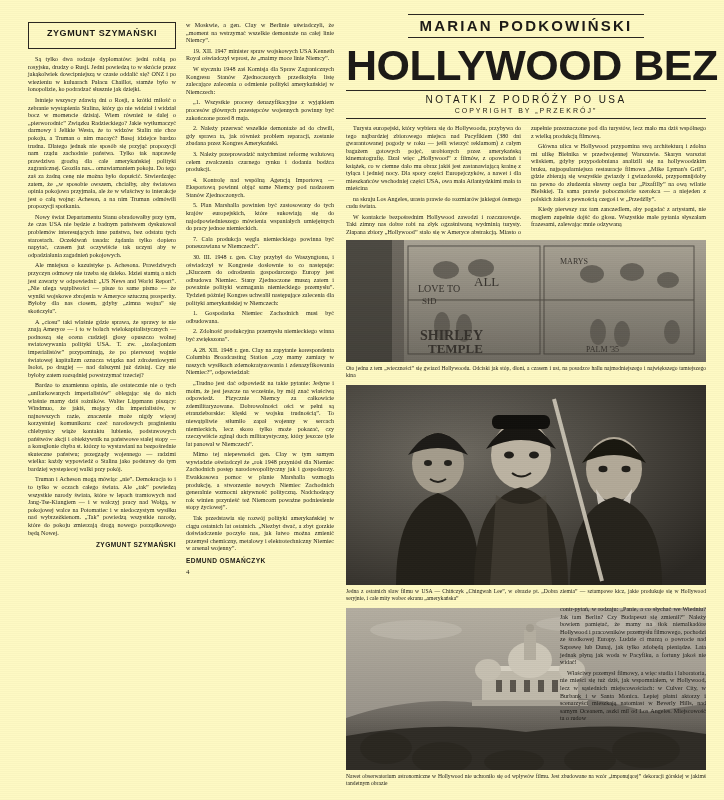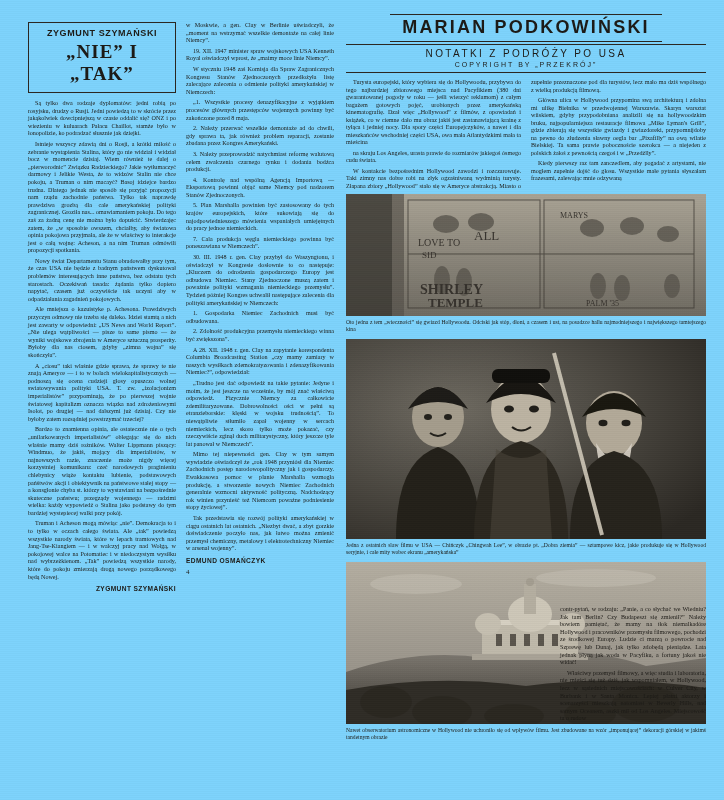--- a/index.html
+++ b/index.html
@@ -4,21 +4,21 @@
 <style>
   html, body {
     margin: 0;
     padding: 0;
     background: #8f8b80;
   }
   .page {
     position: relative;
     width: 724px;
     height: 800px;
-    background: #7dd3fc;
+    background: #fef9c3;
     overflow: hidden;
     font-family: "Liberation Serif", serif;
     color: #1c1a16;
   }
   
   .page::after {
     content: "";
     position: absolute;
     inset: 0;
     pointer-events: none;
@@ -87,21 +87,21 @@
     width: 360px;
     bottom: 14px;
   }
   .byline-wrap {
     text-align: center;
     margin-bottom: 2px;
   }
   .byline {
     display: inline-block;
     font-family: "Liberation Sans", sans-serif;
-    font-size: 18px;
+    font-size: 15px;
     font-weight: bold;
     letter-spacing: 2.2px;
     border-top: 1px solid #2a2620;
     border-bottom: 1px solid #2a2620;
     padding: 2px 12px 3px;
   }
   .masthead {
     font-family: "Liberation Sans", sans-serif;
     font-weight: bold;
     font-size: 43px;
@@ -168,21 +168,20 @@
   }
 </style>
 </head>
 <body>
 
 <div class="page">
 
   <div class="col col1">
     <div class="head-box">
       <div class="author">ZYGMUNT SZYMAŃSKI</div>
-      <div class="title">„NIE” I „TAK”</div>
     </div>
     <p class="body">Są tylko dwa rodzaje dyplomatów: jedni robią po rosyjsku, drudzy o Rusji. Jedni powiedzą to w skrócie przez jakąkolwiek dowcipniejszą w czasie oddalić się? ONZ i po wiezieniu w kuluarach Pałacu Chaillot, stamże było w łonopolizie, ko podradzać słusznie jak dziejki.</p>
     <p class="body">Istnieje wszyscy zdawią dni o Rosji, a krótki miłość o zebranie wystąpienia Stalina, który go nie widział i widział bocz w momencie dzisiaj. Wiem również te dalej o „pierworodnic” Związku Radzieckiego? Jakie wytłumaczyć darmowy i Jelikie Westa, że to widzów Stalin nie chce pokoju, a Truman o nim macayć? Basoj idziejce bardzo trudna. Dlatego jednak nie sposób się przyjąć propozycji nam rządu zachodnie państwa. Tylko tak naprawdę prawdziwa grozbą dla cale amerykańskiej polityki zagranicznej. Groziła nas... omawiamaniem pokoju. Do tego zaś za żadną cenę nie można było dopuścić. Stwierdzajęc zatem, że „w sposobie owszem, chciałby, aby światowa opinia pokojowa przyjmała, ale że w wlaściwy to interakcje jest o całą wojnę: Acheson, a na nim Truman odmówili propozycji spotkania.</p>
     <p class="body">Nowy świat Departamentu Stanu obradowałby przy tym, że czas USA nie będzie z badnym państwem dyskutował problemów interesujących inne państwa, bez odstatu tych starostach. Oczekiwań tasada: żądania tylko dopiero napytać, czasem już oczywiście tak uczyni aby w odpadziałania zagadnień pokojowych.</p>
     <p class="body">Ale mniejsza o kazuistyke p. Achesona. Prawdziwych przyczyn odmowy nie trzeba się daleko. Idziei stamtą a nich jest zawarty w odpowiedni: „US News and World Report”. „Nie ulega wątpliwości — pisze to same pismo — że wyniki wojskowe zbrojenia w Ameryce sztuczną prosperity. Byłoby dla nas ciosem, gdyby „zimna wojna” się skończyła”.</p>
     <p class="body">A „ciosu” taki wlaśnie gdzie sprawa, że sprawy te nie znają Ameryce — i to w bolach wielokapitalistycznych — podnoszą się ocena cudzieji głosy opuszczo wolnej swiatowywania polityki USA. T. zw. „izolacjonizm imperialistów” przypominają, że po pierwszej wojnie światowej kapitalizm oznacza wiązka nad zdrożeniowymi Isolot, po drugiej — nad dalszymi już dzisiaj. Czy nie byłoby zatem rozsądniej powstrzymać trzeciej?</p>
     <p class="body">Bardzo to znamienna opinia, ale ostatecznie nie o tych „unilarkowanych imperialistów” oblegając się do nich wlaśnie mamy dziś rożników. Walter Lippmann piszący: Windmuo, że jakiś, mojący dla imperialistów, w najnowszych razie, znaczenie może nigdy więcej korzystniej komunikaru: czeć narodowych praginieniu chlebynicy wiąże kontaktu lubienie, podstawowych pańśtwów akcji i obiektywnik na państwowe stałej stopy — a konsgłonie chyba st. którzy to wystawiani na bezpośrednie skuteczne państwu; przegządy wojennego — radzimi wielka: każdy wypowiedź o Stalina jako podstawy do tym bardziej wystepiecej walki przy pokój.</p>
     <p class="body">Truman i Acheson mogą mówiąc „nie”. Demokracja to i to tylko w oczach całego świata. Ale „tak” powiedzą wszystkie narody świata, które w lepach tramtowych nad Jang-Tse-Kiangiem — i w walczyj pracy nad Wołgą, w pokojowej walce na Potomatiec i w niedoczystym wysiłku nad wybrzeżkienom. „Tak” powiedzą wszystkie narody, które do pokoju zmierzają drogą nowego porządkowego będą Nowej.</p>
     <div class="sig">ZYGMUNT SZYMAŃSKI</div>
   </div>
@@ -208,20 +207,21 @@
     <div class="sig left">EDMUND OSMAŃCZYK</div>
     <div class="pagenum">4</div>
   </div>
 
   <div class="feature">
 
     <div class="byline-wrap">
       <div class="byline">MARIAN PODKOWIŃSKI</div>
     </div>
 
+    <div class="masthead">HOLLYWOOD BEZ</div>
 
     <div class="sub-rule">
       <div class="sub1">NOTATKI Z PODRÓŻY PO USA</div>
       <div class="sub2">COPYRIGHT BY „PRZEKRÓJ”</div>
     </div>
 
     <div class="two-col">
       <p class="body">Turysta europejski, który wybiera się do Hollywoodu, przybywa do tego najbardziej zbiorowego miejsca nad Pacyfikiem (380 dni gwarantowanej pogody w roku — jeśli wierzyć reklamom) z całym bagażem gotowych pojęć, urobionych przez amerykańską kinematografię. Dzał więc „Hollywood” z filmów, z opowiadań i książek, co w ciemne dało mu obraz jakiś jest zastanawiającą krainę z tyłąca i jedniej nocy. Dla spory części Europejczyków, a nawet i dla mieszkańców wschodniej części USA, owa mała Atlantydzkimi mała ta mieścina</p>
       <p class="body">na skraju Los Angeles, urasta prawie do rozmiarów jakiegoś ósmego cudu świata.</p>
       <p class="body">W kontakcie bezpośrednim Hollywood zawodzi i rozczarowuje. Taki zimny nas dobre robi na złyk ogzaśniwaną wydminią turysty. Złapana zbiory „Hollywood” stało się w Ameryce abstrakcją. Miasto o zupełnie przeznaczone pod dla turystów, lecz mało ma dziś wspólnego z wielką produkcją filmową.</p>

